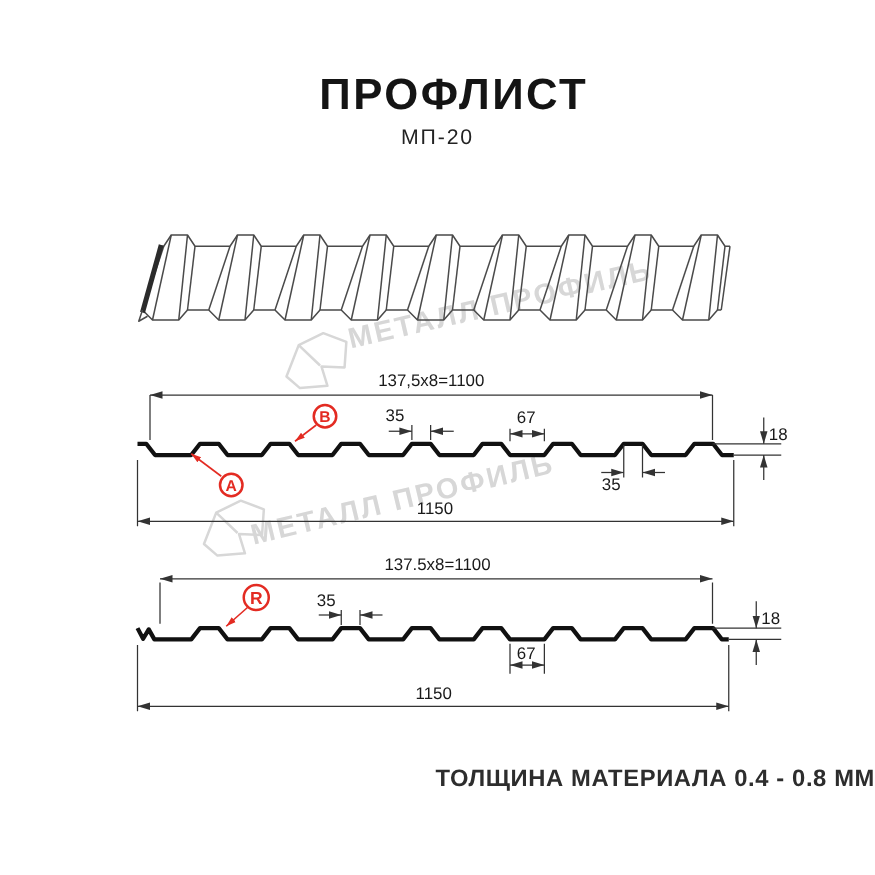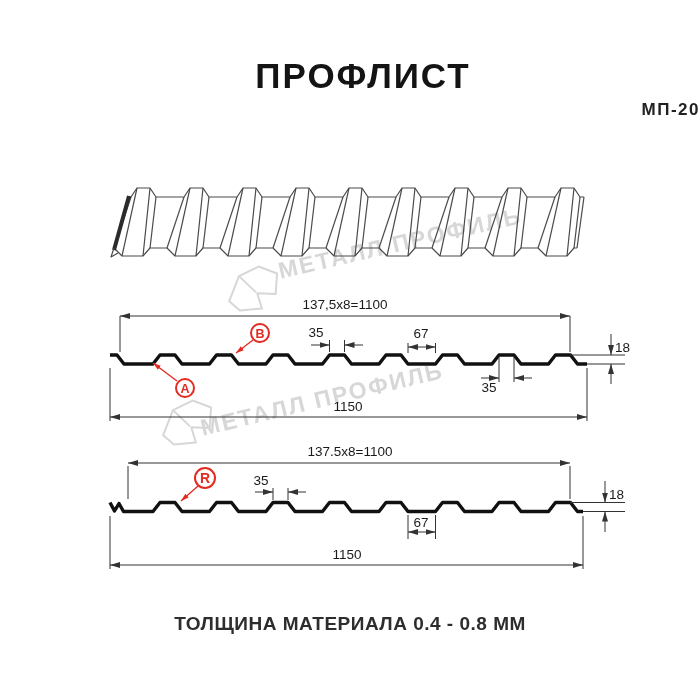--- a/index.html
+++ b/index.html
@@ -4,23 +4,23 @@
 <style>
   :root{
     --red:#e32b22; --line:#1a1a1a; --dim:#333333;
     --wm:#d7d7d7; --profile:#111111; --sheet:#4a4a4a;
   }
   html,body{margin:0;padding:0;}
   body{width:700px;height:700px;background:#ffffff;position:relative;
        font-family:"Liberation Sans",sans-serif;overflow:hidden;}
   .page-title{position:absolute;top:56px;left:0;width:700px;text-align:center;
     font-size:35px;font-weight:bold;letter-spacing:2px;color:#141414;padding-left:13px;}
-  .page-subtitle{position:absolute;top:100px;left:0;width:700px;text-align:right;
-    font-size:17px;font-weight:bold;letter-spacing:1.5px;color:#222;}
-  .footer-note{position:absolute;top:613px;left:0;width:700px;text-align:center;
+  .page-subtitle{position:absolute;top:100px;left:0;width:700px;text-align:center;
+    font-size:17px;font-weight:normal;letter-spacing:1.5px;color:#222;}
+  .footer-note{position:absolute;top:613px;left:0;width:700px;text-align:right;
     font-size:19px;font-weight:bold;letter-spacing:0.5px;color:#2d2d2d;}
   svg{position:absolute;top:0;left:0;}
   .dim{stroke:var(--dim);stroke-width:1;fill:none;}
   .dimtext{font-size:13.5px;fill:var(--line);}
   .profile{stroke:var(--profile);stroke-width:3.4;fill:none;stroke-linejoin:round;}
   .sheetline{stroke:var(--sheet);stroke-width:1.2;fill:none;stroke-linejoin:round;}
   .sheetcap{stroke:#2b2b2b;stroke-width:4;fill:none;}
   .wmtext{font-size:23px;font-weight:bold;letter-spacing:2px;fill:var(--wm);}
   .wmlogo{stroke:var(--wm);stroke-width:2;fill:none;stroke-linejoin:round;}
   .leader{stroke:var(--red);stroke-width:1.3;fill:none;}

